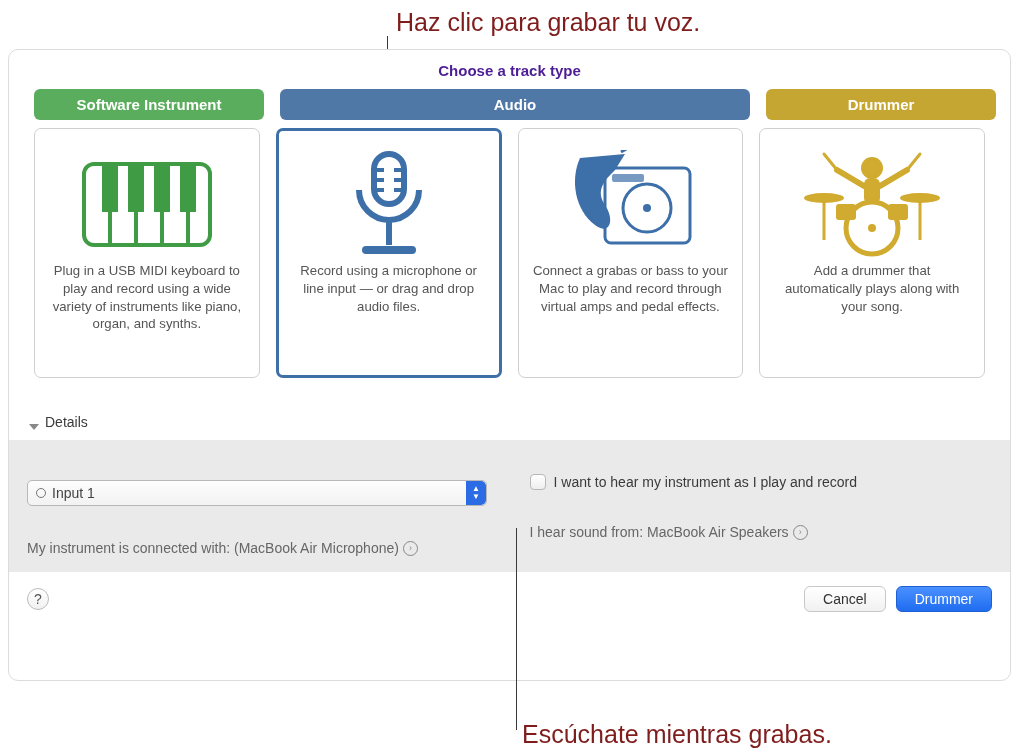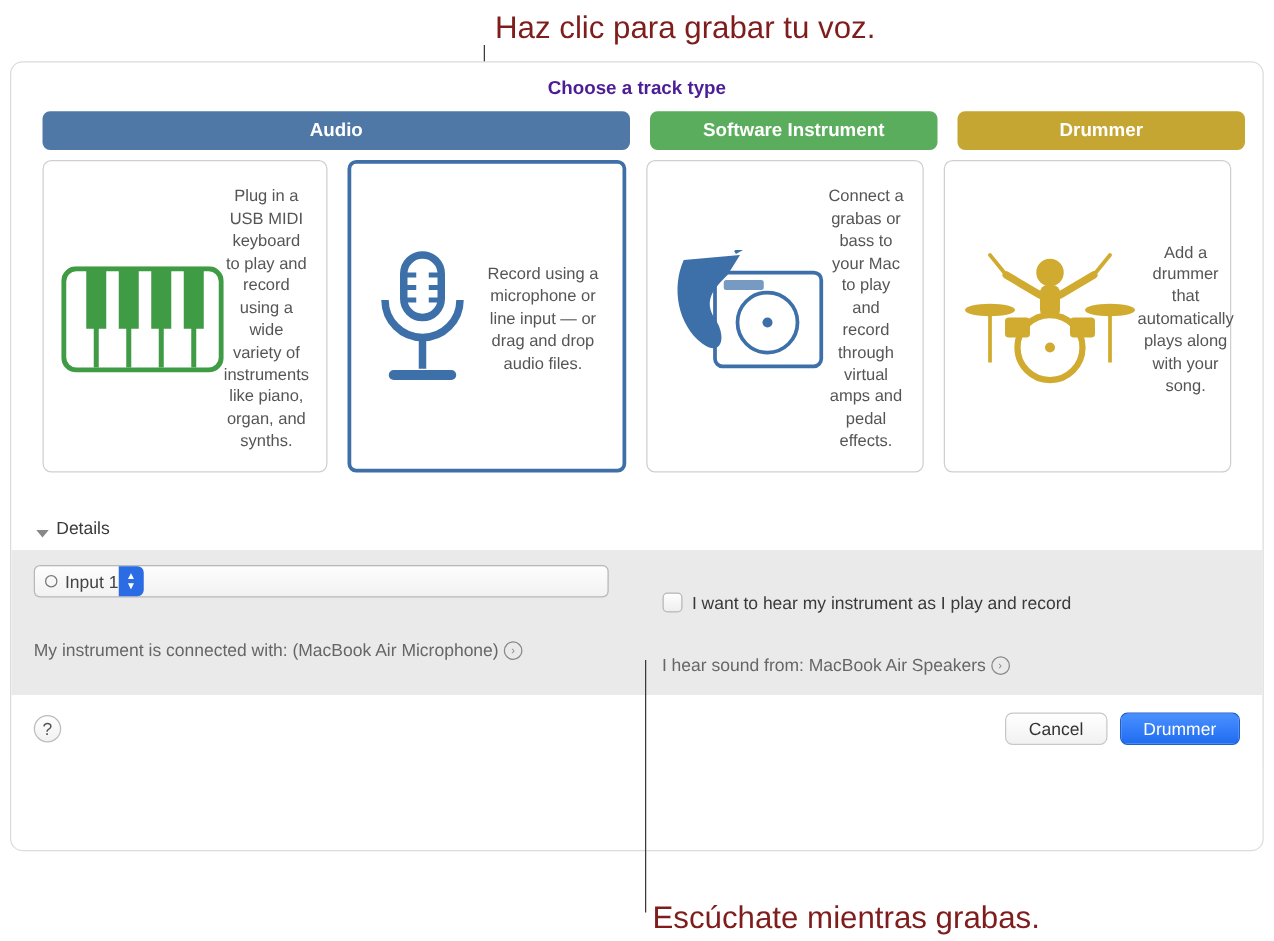--- a/index.html
+++ b/index.html
@@ -78,20 +78,21 @@
     gap: 16px;
     padding: 8px 25px 0;
   }
   .card {
     width: 230px;
     height: 250px;
     border: 1px solid #cfcfcf;
     border-radius: 7px;
     background: #fff;
     display: flex;
+    flex-direction: column;
     align-items: center;
     padding: 18px 14px 14px;
     cursor: pointer;
   }
   .card.selected {
     border: 3px solid #3e6fa7;
     padding: 16px 12px 12px;
   }
   .card .icon-slot {
     height: 115px;
@@ -129,29 +130,31 @@
   }
   .details-grid {
     display: flex;
     gap: 40px;
   }
   .col { flex: 1; }
   .label { font-size: 14px; color: #444; margin-bottom: 6px; }
   .popup {
     display: flex;
     align-items: center;
+    justify-content: space-between;
     height: 26px;
     background: linear-gradient(#fdfdfd,#f2f2f2);
     border: 1px solid #b8b8b8;
     border-radius: 5px;
     width: 460px;
     padding: 0 0 0 8px;
     font-size: 14px;
     color: #444;
     cursor: pointer;
+    margin-top: 28px;
   }
   .popup .ring {
     width: 10px; height: 10px;
     border: 1.5px solid #777;
     border-radius: 50%;
     margin-right: 6px;
     display: inline-block;
   }
   .popup .arrows {
     background: #2b6be4;
@@ -243,22 +246,22 @@
 <body>
 
 <div class="annotation ann-top">Haz clic para grabar tu voz.</div>
 <div class="callout-line-top"></div>
 
 <div class="dialog">
 
   <div class="section-title">Choose a track type</div>
 
   <div class="track-row">
+    <div class="tab tab-green">Software Instrument</div>
     <div class="tab tab-blue">Audio</div>
-    <div class="tab tab-green">Software Instrument</div>
     <div class="tab tab-gold">Drummer</div>
   </div>
 
   <div class="card-row">
 
     <div class="card">
       <div class="icon-slot">
         <svg width="130" height="85" viewBox="0 0 130 85">
           <rect x="2" y="2" width="126" height="81" rx="10" fill="none" stroke="#3f9b44" stroke-width="4"></rect>
           <line x1="28" y1="4" x2="28" y2="81" stroke="#3f9b44" stroke-width="4"></line>

